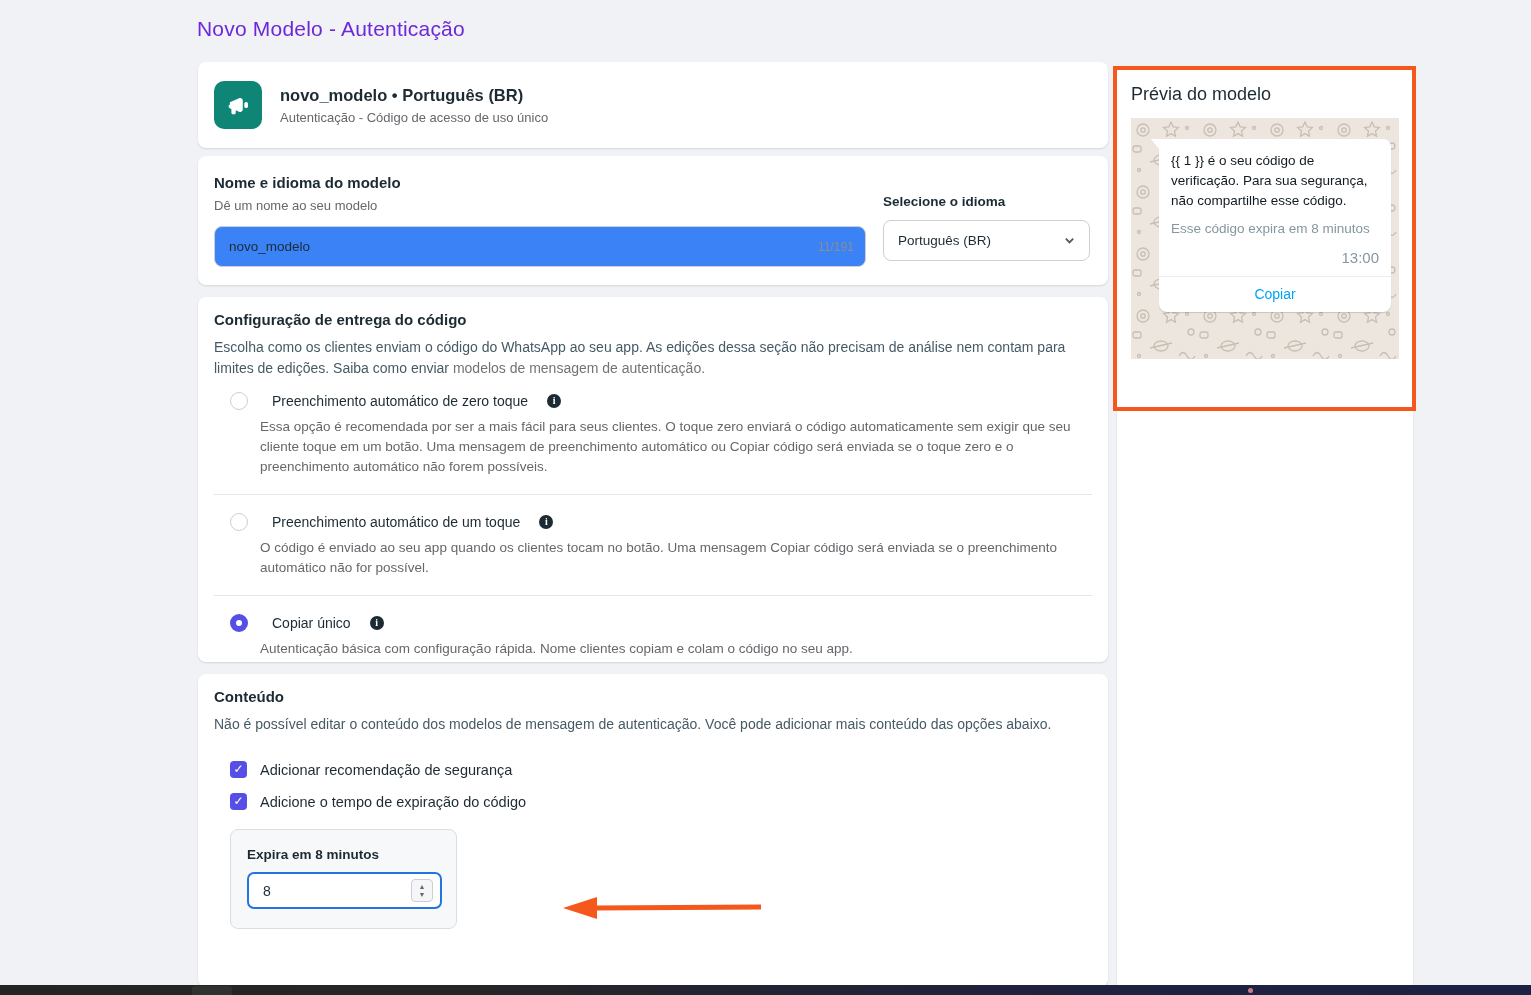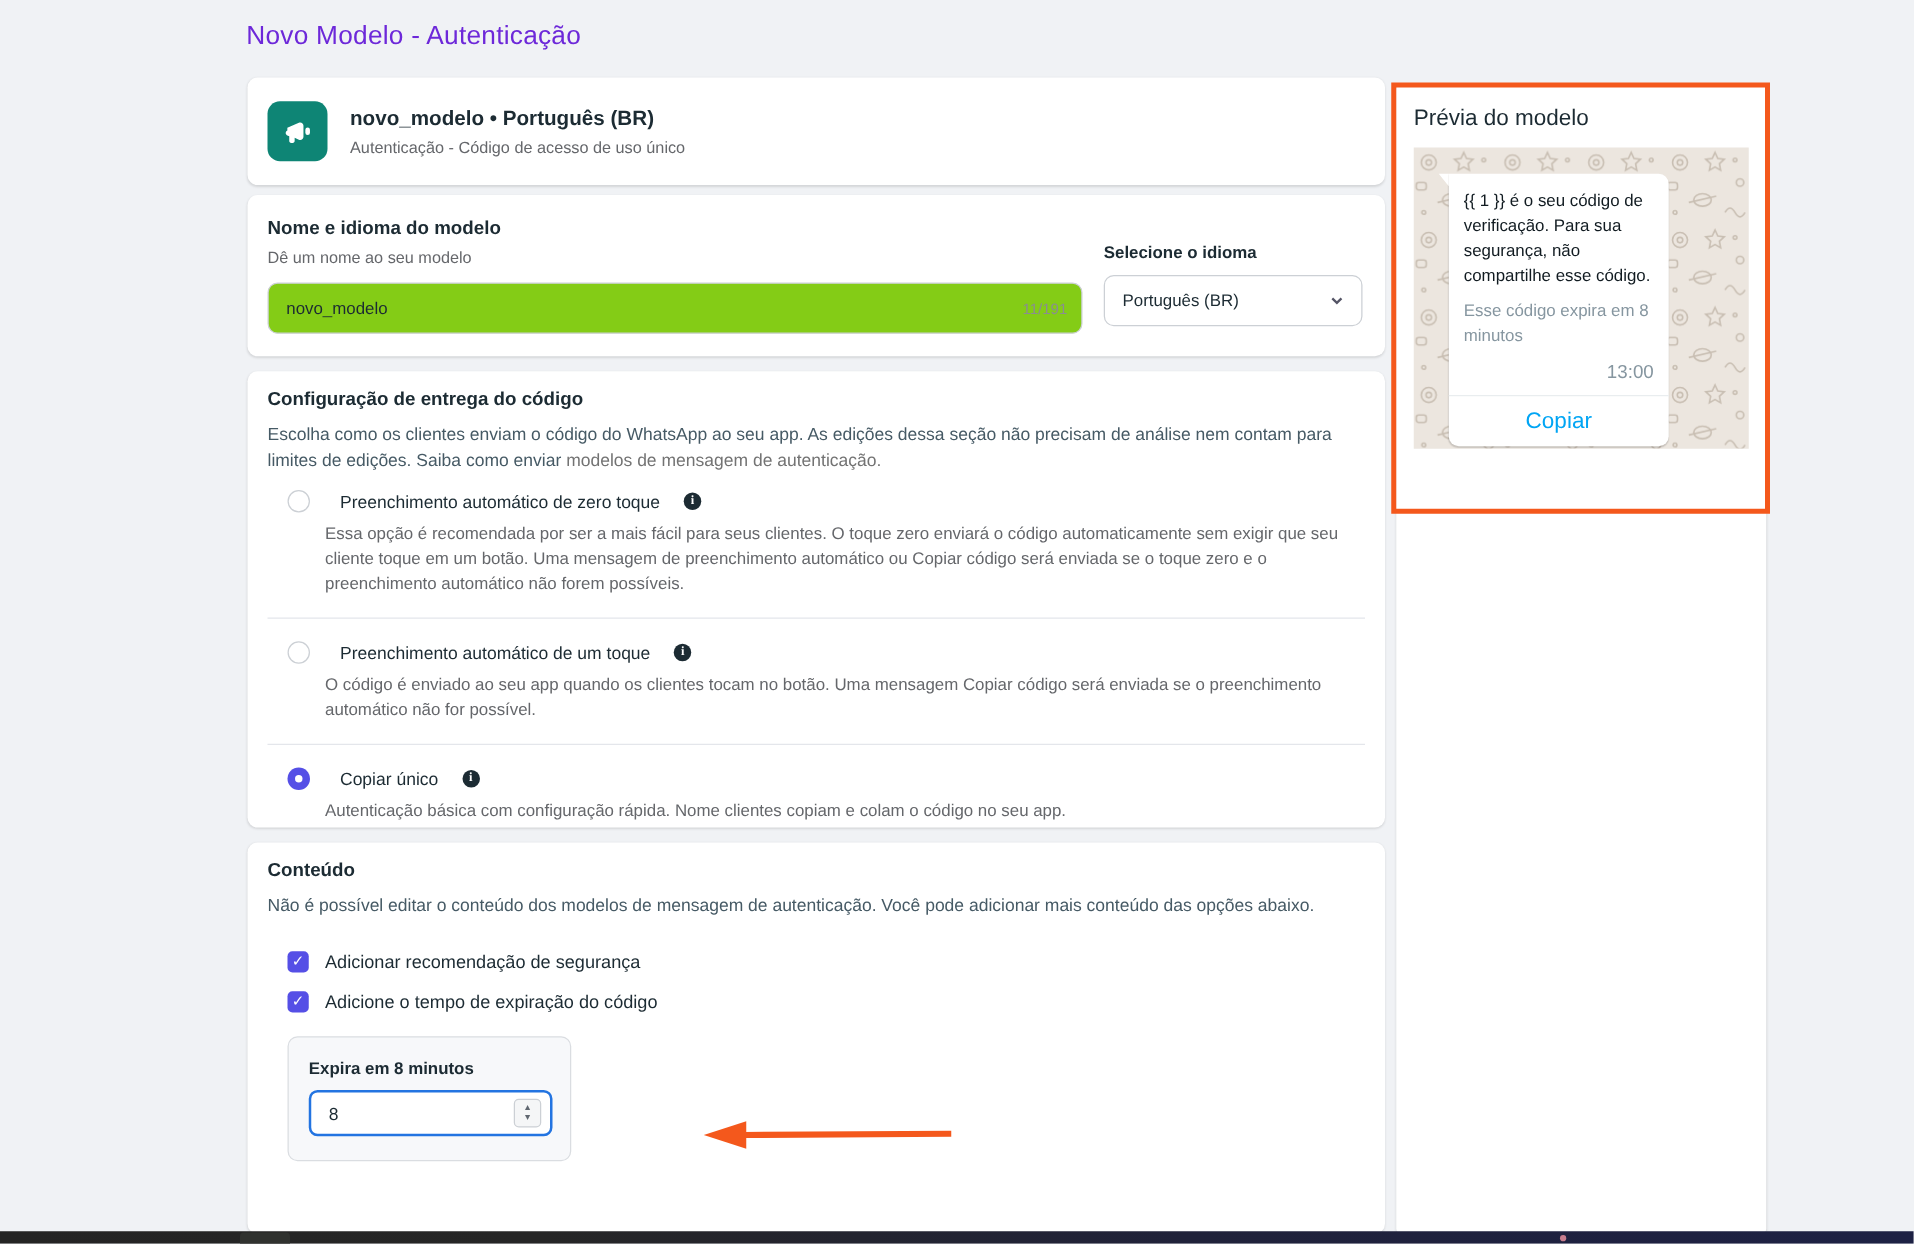--- a/index.html
+++ b/index.html
@@ -29,21 +29,21 @@
   .tpl-name { font-size:16.5px; font-weight:700; color:#1c2b33; }
   .tpl-sub { font-size:13px; color:#65676b; margin-top:5px; }
   
   .card-name { left:198px; top:156px; width:910px; height:129px; padding:18px 16px 0 16px; }
   .sec-heading { font-size:15px; font-weight:700; color:#1c2b33; }
   .sec-subtle { font-size:13px; color:#65676b; margin-top:7px; }
   .name-row { position:relative; margin-top:13px; }
   .text-input {
     width:652px; height:41px; border:1px solid #ccd0d5; border-radius:8px;
     font-family:"Liberation Sans", sans-serif;
-    font-size:13.5px; color:#1c2b33; padding:0 58px 0 14px; background:#84cc16; outline:none;
+    font-size:13.5px; color:#1c2b33; padding:0 58px 0 14px; background:#3b82f6; outline:none;
   }
   .char-counter {
     position:absolute; left:604px; top:14px; font-size:12px; color:#8a8d91;
   }
   .lang-block { position:absolute; left:685px; top:38px; width:207px; }
   .lang-label { font-size:13.5px; font-weight:700; color:#1c2b33; }
   .select-box {
     margin-top:11px; width:207px; height:41px; border:1px solid #ccd0d5; border-radius:8px;
     display:flex; align-items:center; justify-content:space-between;
     padding:0 14px; font-size:13.5px; color:#1c2b33; background:#fff; cursor:pointer;gap:28px;
@@ -101,36 +101,36 @@
   
   .anno-arrow { position:absolute; left:555px; top:895px; }
   
   .card-preview { left:1117px; top:68px; width:296px; height:919px; padding:16px 14px 0 14px; border-radius:4px; }
   .preview-title { font-size:18px; color:#1c2b33; }
   .wa-area {
     position:relative; margin-top:13px; width:268px; height:241px;
     background:#ece6df; overflow:hidden;
   }
   .wa-doodles { position:absolute; left:0; top:0; }
-  .bubble-wrap { position:absolute; left:28px; top:21px; width:176px; }
+  .bubble-wrap { position:absolute; left:28px; top:21px; width:232px; }
   .bubble {
     position:relative; background:#fff; border-radius:8px; border-top-left-radius:0;
     box-shadow:0 1px 1px rgba(0,0,0,.15);
   }
   .bubble-tail {
     position:absolute; left:-8px; top:0; width:0; height:0;
     border-top:10px solid #fff; border-left:8px solid transparent;
   }
   .bubble-body { padding:12px 12px 4px 12px; }
   .bubble-msg { font-size:13.5px; line-height:20px; color:#111b21; }
   .bubble-expiry { font-size:13.5px; line-height:20px; color:#8696a0; margin-top:8px; }
   .bubble-time { font-size:15px; color:#8696a0; text-align:right; margin-top:10px; padding-bottom:6px; }
   .bubble-btn {
     border-top:1px solid #e9edef; text-align:center; padding:9px 0 10px 0;
-    font-size:18px; color:#00a5f4; cursor:pointer;
+    font-size:14px; color:#00a5f4; cursor:pointer;
   }
   .anno-frame {
     position:absolute; left:1113px; top:66px; width:303px; height:345px;
     border:4px solid #f4581c; pointer-events:none;
   }
   
   .bottom-bar {
     position:absolute; left:0; bottom:0; width:1531px; height:10px;
     background:linear-gradient(90deg,#242424 0%,#262626 28%,#20223a 62%,#1d2144 100%);
   }

